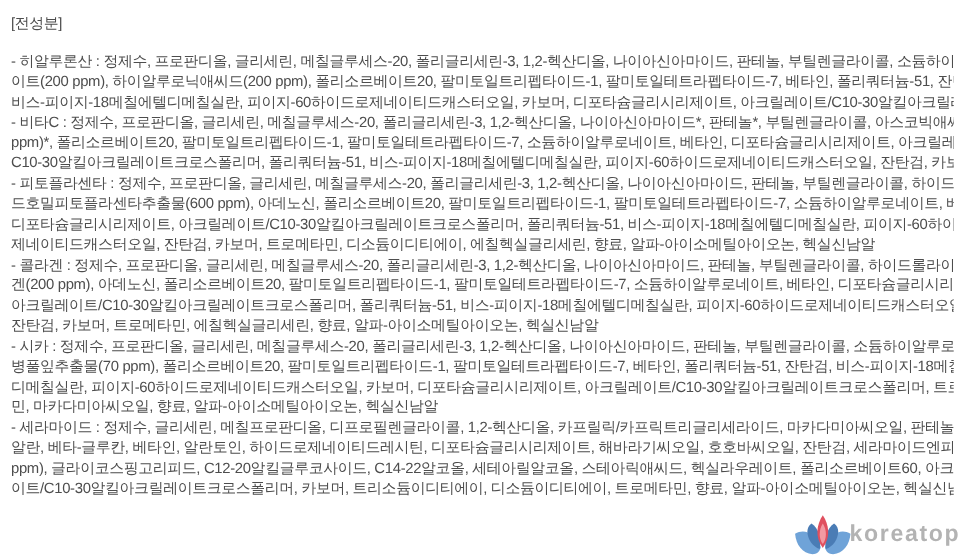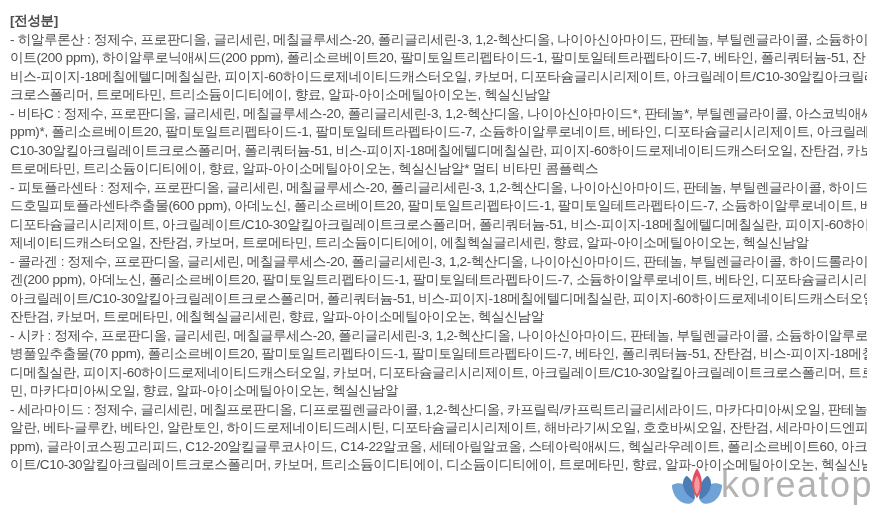--- a/index.html
+++ b/index.html
@@ -30,77 +30,74 @@
     font-size: 13.5px;
     line-height: 18.5px;
     height: 18.5px;
     color: var(--text-color);
     letter-spacing: -0.3px;
     white-space: nowrap;
     overflow: hidden;
     font-weight: 400;
   }
   .doc-title {
-    margin-bottom: 0;
-    font-weight: bold;
+    margin-bottom: 16px;
   }
   .section { margin: 0; }
   .watermark {
     position: absolute;
     right: 4px;
     bottom: 2px;
     display: flex;
     align-items: center;
     pointer-events: none;
   }
   .watermark .lotus {
     width: 56px;
     height: 42px;
     margin-right: -4px;
     position: relative;
     top: 2px;
   }
   .watermark .brand {
-    font-size: 36px;
+    font-size: 21px;
     color: var(--watermark-text-color);
     letter-spacing: 1.5px;
-    font-weight: 400;
+    font-weight: 700;
     line-height: 1;
   }
   .lotus .petal-blue { fill: var(--lotus-blue); }
   .lotus .petal-blue-dark { fill: var(--lotus-blue-dark); }
   .lotus .petal-red { fill: var(--lotus-red); }
   .lotus .petal-red-light { fill: var(--lotus-red-light); }
 </style>
 </head>
 <body>
 
 <div class="page">
 
   <div class="doc-line doc-title">[전성분]</div>
 
   <div class="section">
     <div class="doc-line">- 히알루론산 : 정제수, 프로판디올, 글리세린, 메칠글루세스-20, 폴리글리세린-3, 1,2-헥산디올, 나이아신아마이드, 판테놀, 부틸렌글라이콜, 소듐하이알루로네</div>
     <div class="doc-line">이트(200 ppm), 하이알루로닉애씨드(200 ppm), 폴리소르베이트20, 팔미토일트리펩타이드-1, 팔미토일테트라펩타이드-7, 베타인, 폴리쿼터늄-51, 잔탄검,</div>
     <div class="doc-line">비스-피이지-18메칠에텔디메칠실란, 피이지-60하이드로제네이티드캐스터오일, 카보머, 디포타슘글리시리제이트, 아크릴레이트/C10-30알킬아크릴레이트</div>
-    <div class="doc-line">크로스폴리머, 트로메타민, 트리소듐이디티에이, 향료, 알파-아이소메틸아이오논, 헥실신남알</div>
   </div>
 
   <div class="section">
     <div class="doc-line">- 비타C : 정제수, 프로판디올, 글리세린, 메칠글루세스-20, 폴리글리세린-3, 1,2-헥산디올, 나이아신아마이드*, 판테놀*, 부틸렌글라이콜, 아스코빅애씨드(20</div>
     <div class="doc-line">ppm)*, 폴리소르베이트20, 팔미토일트리펩타이드-1, 팔미토일테트라펩타이드-7, 소듐하이알루로네이트, 베타인, 디포타슘글리시리제이트, 아크릴레이트/</div>
     <div class="doc-line">C10-30알킬아크릴레이트크로스폴리머, 폴리쿼터늄-51, 비스-피이지-18메칠에텔디메칠실란, 피이지-60하이드로제네이티드캐스터오일, 잔탄검, 카보머,</div>
-    <div class="doc-line">트로메타민, 트리소듐이디티에이, 향료, 알파-아이소메틸아이오논, 헥실신남알* 멀티 비타민 콤플렉스</div>
   </div>
 
   <div class="section">
     <div class="doc-line">- 피토플라센타 : 정제수, 프로판디올, 글리세린, 메칠글루세스-20, 폴리글리세린-3, 1,2-헥산디올, 나이아신아마이드, 판테놀, 부틸렌글라이콜, 하이드롤라이즈</div>
     <div class="doc-line">드호밀피토플라센타추출물(600 ppm), 아데노신, 폴리소르베이트20, 팔미토일트리펩타이드-1, 팔미토일테트라펩타이드-7, 소듐하이알루로네이트, 베타인,</div>
     <div class="doc-line">디포타슘글리시리제이트, 아크릴레이트/C10-30알킬아크릴레이트크로스폴리머, 폴리쿼터늄-51, 비스-피이지-18메칠에텔디메칠실란, 피이지-60하이드로</div>
-    <div class="doc-line">제네이티드캐스터오일, 잔탄검, 카보머, 트로메타민, 트리소듐이디티에이, 에칠헥실글리세린, 향료, 알파-아이소메틸아이오논, 헥실신남알</div>
+    <div class="doc-line">제네이티드캐스터오일, 잔탄검, 카보머, 트로메타민, 디소듐이디티에이, 에칠헥실글리세린, 향료, 알파-아이소메틸아이오논, 헥실신남알</div>
   </div>
 
   <div class="section">
     <div class="doc-line">- 콜라겐 : 정제수, 프로판디올, 글리세린, 메칠글루세스-20, 폴리글리세린-3, 1,2-헥산디올, 나이아신아마이드, 판테놀, 부틸렌글라이콜, 하이드롤라이즈드콜라</div>
     <div class="doc-line">겐(200 ppm), 아데노신, 폴리소르베이트20, 팔미토일트리펩타이드-1, 팔미토일테트라펩타이드-7, 소듐하이알루로네이트, 베타인, 디포타슘글리시리제이트,</div>
     <div class="doc-line">아크릴레이트/C10-30알킬아크릴레이트크로스폴리머, 폴리쿼터늄-51, 비스-피이지-18메칠에텔디메칠실란, 피이지-60하이드로제네이티드캐스터오일,</div>
     <div class="doc-line">잔탄검, 카보머, 트로메타민, 에칠헥실글리세린, 향료, 알파-아이소메틸아이오논, 헥실신남알</div>
   </div>
 
   <div class="section">

